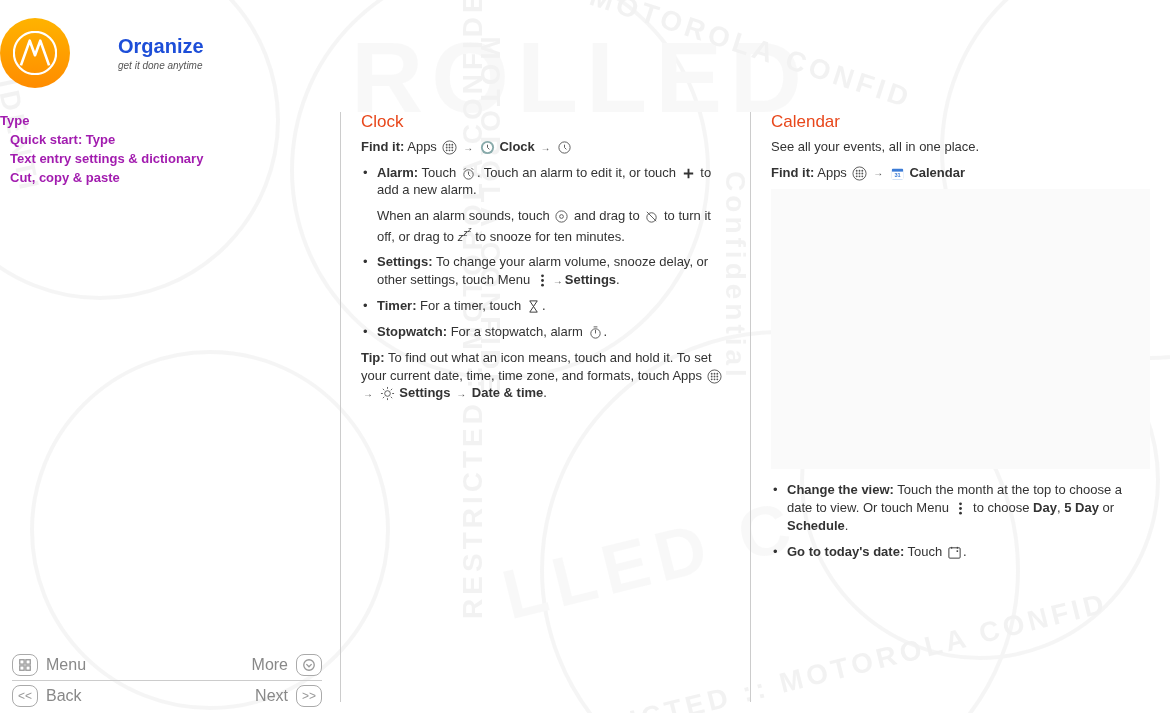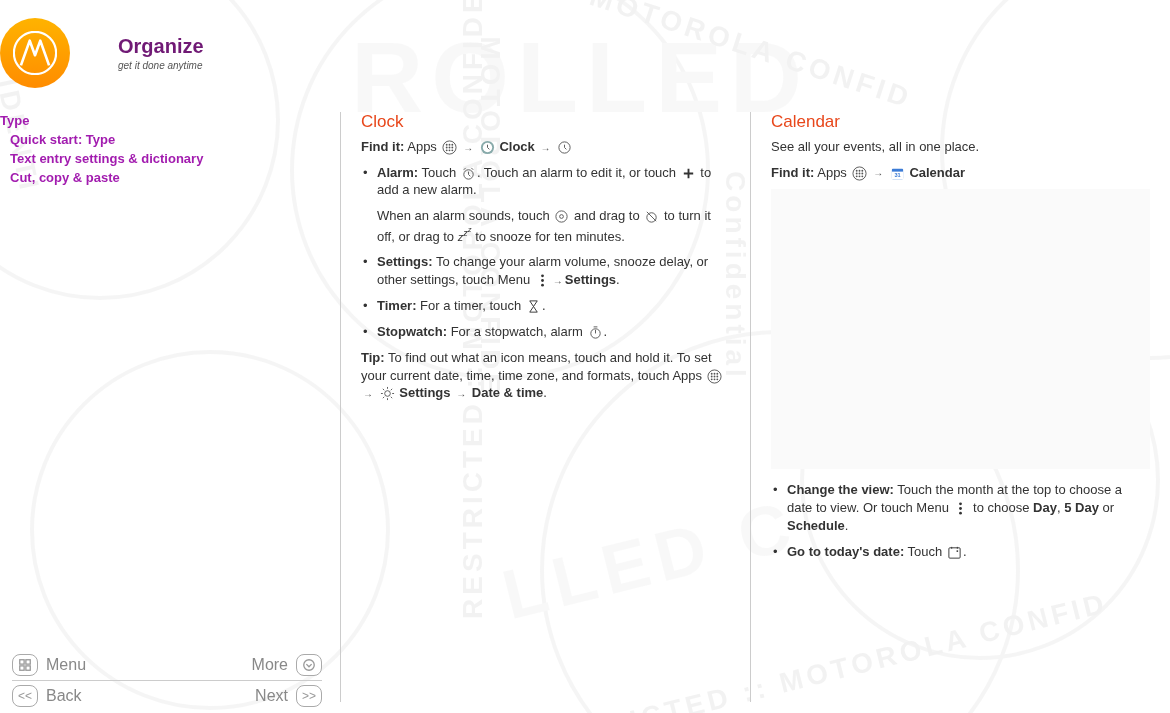--- a/index.html
+++ b/index.html
@@ -60,21 +60,21 @@
     flex-shrink: 0;
   }
   .logo-m {
     width: 44px; height: 44px;
     fill: #fff;
   }
   .header-text {
     margin-left: 48px;
   }
   .title {
-    color: #701a75;
+    color: #1d4ed8;
     font-weight: bold;
     font-size: 20px;
   }
   .subtitle {
     font-style: italic;
     color: #555;
     font-size: 10px;
     margin-top: 2px;
   }
 

